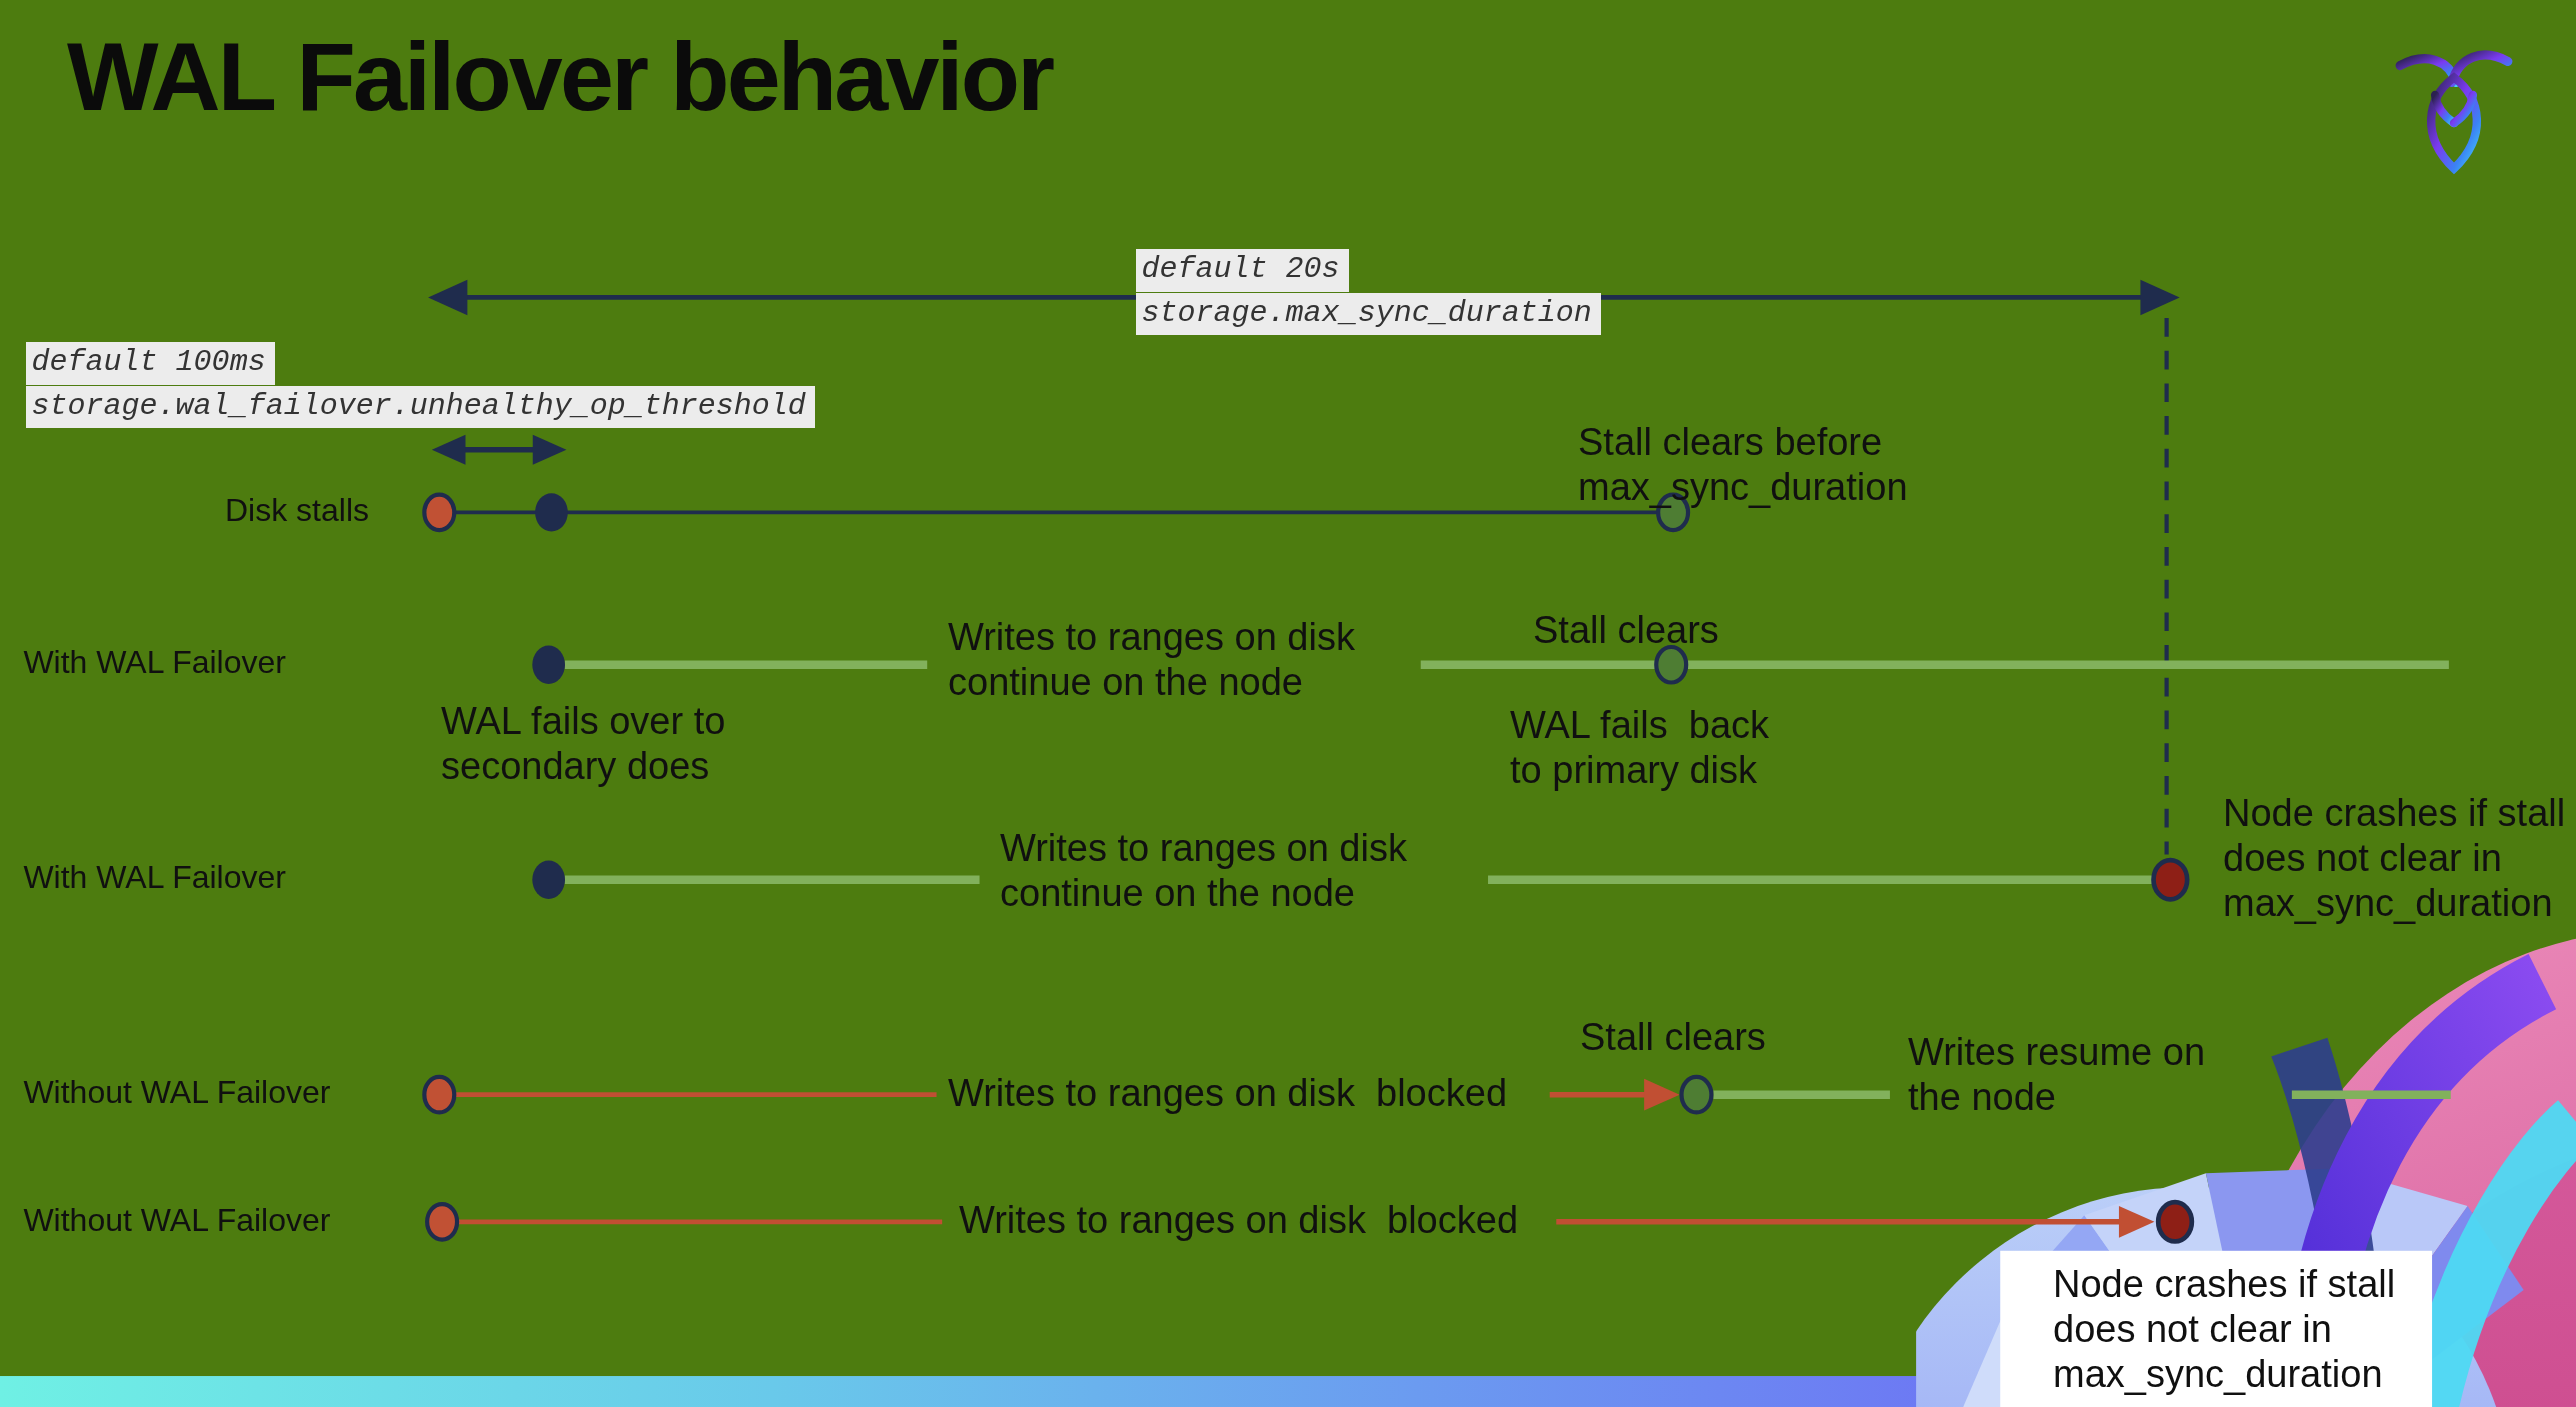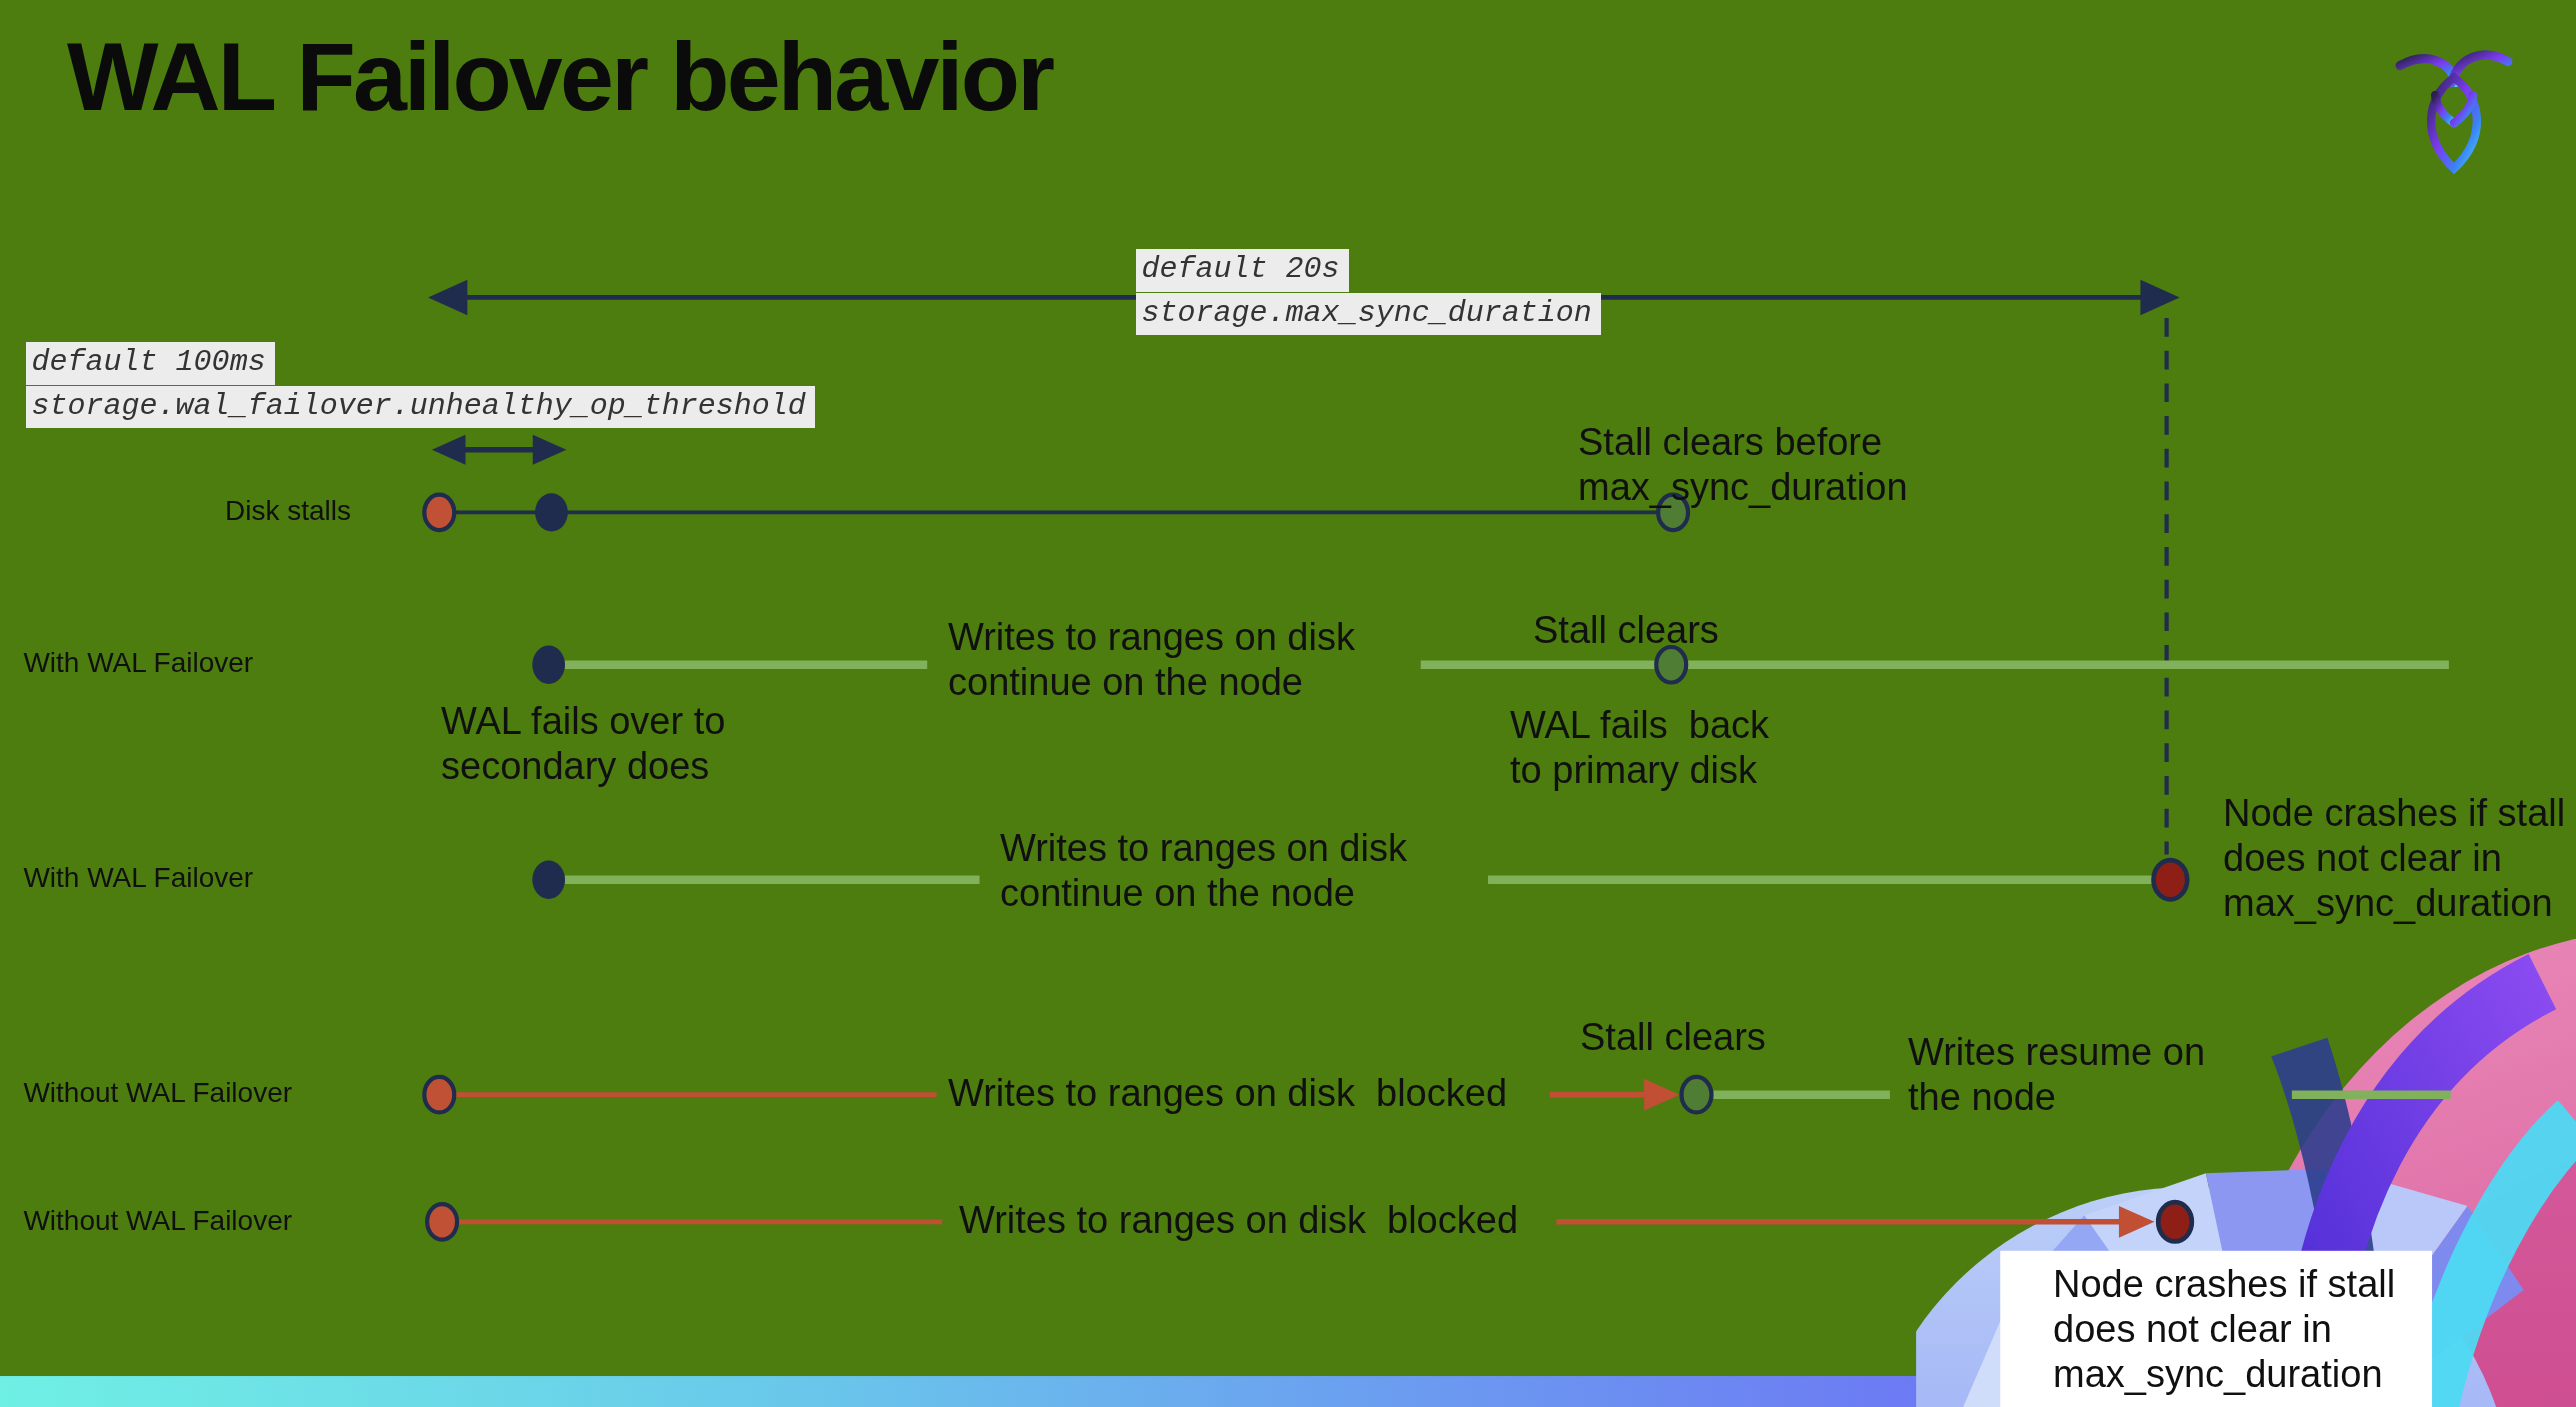--- a/index.html
+++ b/index.html
@@ -2,21 +2,21 @@
 <html style="font-size:15px"><head>
 <meta charset="utf-8">
 <style>
   html,body{margin:0;padding:0;background:#ffffff;}
   .page{position:relative;width:2576px;height:1408px;background:#4d7c0f;overflow:hidden;
         font-family:"Liberation Sans",sans-serif;color:#101010;}
   .abs{position:absolute;}
   .title{font-size:97px;font-weight:800;letter-spacing:-2.8px;color:#0b0b0b;line-height:1.05;}
   .txt{font-size:38px;line-height:45px;white-space:pre-wrap;color:#101010;}
   .center{}
-  .rowlabel{font-size:28px;line-height:45px;color:#101010;white-space:nowrap;text-align:center;}
+  .rowlabel{font-size:32px;line-height:45px;color:#101010;white-space:nowrap;text-align:center;}
   .mono-line{line-height:43px;}
   .mono-line span{background:#ececec;color:#333333;font-family:"Liberation Mono","DejaVu Sans Mono",monospace;
         font-size:30px;line-height:37px;padding:1.9px 9.3px 3.7px 5.6px;display:inline-block;white-space:pre;font-style:italic;}
   svg{display:block;}
 </style>
 </head>
 <body>
 
 <div class="page">
 

